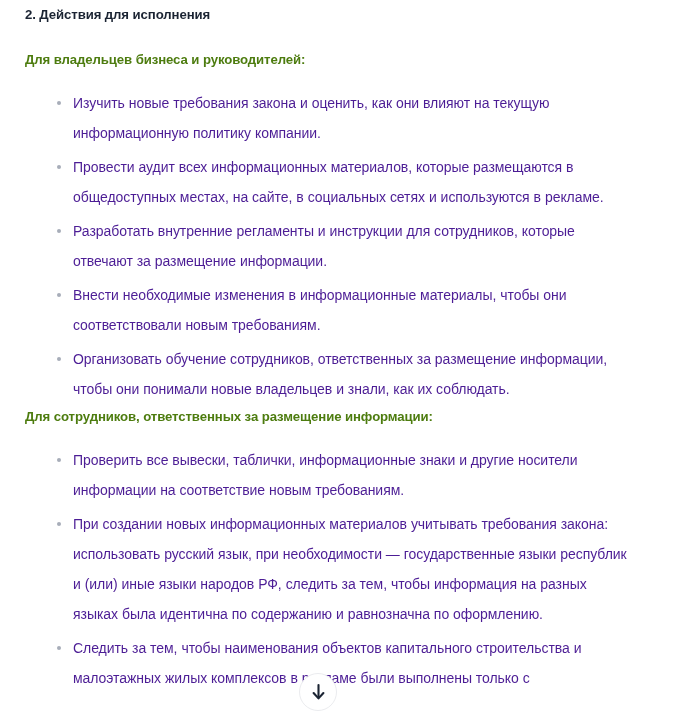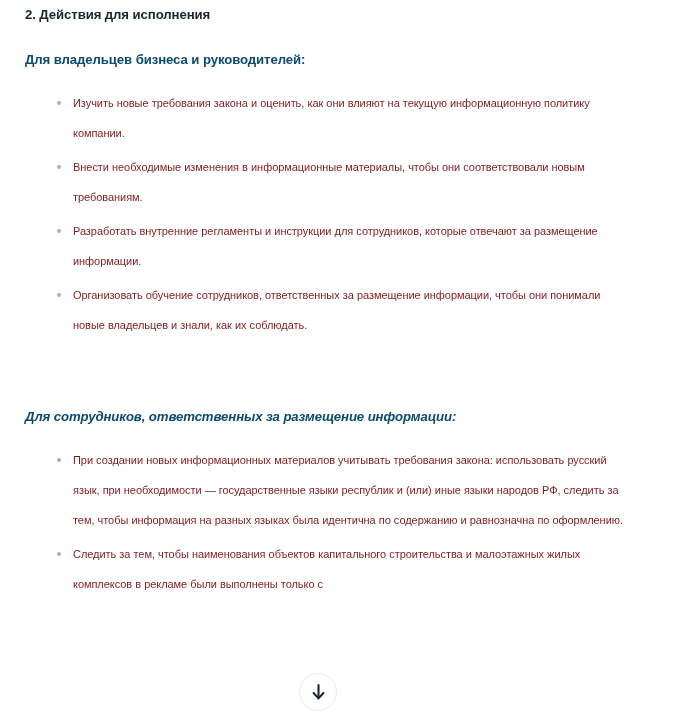--- a/index.html
+++ b/index.html
@@ -39,47 +39,47 @@
     white-space: nowrap;
   }
 
   .sub-heading {
     margin: 0;
     padding: 0;
     position: absolute;
     left: 25px;
     font-size: 13.2px;
     font-weight: bold;
-    color: #0c4a6e;
+    color: #4d7c0f;
     letter-spacing: -0.1px;
     line-height: 18px;
     white-space: nowrap;
   }
   .sub-heading.sh-1 { top: 51px; }
-  .sub-heading.sh-2 { top: 408px; font-style: italic; }
+  .sub-heading.sh-2 { top: 408px; }
 
   
   .bullet-list {
     position: absolute;
     left: 0;
     width: 683px;
     margin: 0;
     padding: 0;
     list-style: none;
   }
   .bullet-list.list-1 { top: 88px; }
   .bullet-list.list-2 { top: 445px; }
 
   .bullet-item {
     position: relative;
     margin: 0 0 4px 0;
     padding: 0 54px 0 73px;
-    font-size: 11px;
+    font-size: 14px;
     line-height: 30px;
-    color: #7f1d1d;
+    color: #4c1d95;
     letter-spacing: -0.05px;
     word-spacing: 0.1px;
   }
 
   .bullet-dot {
     position: absolute;
     left: 57px;
     top: 13px;
     width: 4px;
     height: 4px;
@@ -116,35 +116,43 @@
 
   <h3 class="sub-heading sh-1">Для владельцев бизнеса и руководителей:</h3>
 
   <ul class="bullet-list list-1">
     <li class="bullet-item">
       <span class="bullet-dot"></span>
       <span>Изучить новые требования закона и оценить, как они влияют на текущую информационную политику компании.</span>
     </li>
     <li class="bullet-item">
       <span class="bullet-dot"></span>
-      <span>Внести необходимые изменения в информационные материалы, чтобы они соответствовали новым требованиям.</span>
+      <span>Провести аудит всех информационных материалов, которые размещаются в общедоступных местах, на сайте, в социальных сетях и используются в рекламе.</span>
     </li>
     <li class="bullet-item">
       <span class="bullet-dot"></span>
       <span>Разработать внутренние регламенты и инструкции для сотрудников, которые отвечают за размещение информации.</span>
+    </li>
+    <li class="bullet-item">
+      <span class="bullet-dot"></span>
+      <span>Внести необходимые изменения в информационные материалы, чтобы они соответствовали новым требованиям.</span>
     </li>
     <li class="bullet-item">
       <span class="bullet-dot"></span>
       <span>Организовать обучение сотрудников, ответственных за размещение информации, чтобы они понимали новые владельцев и знали, как их соблюдать.</span>
     </li>
   </ul>
 
   <h3 class="sub-heading sh-2">Для сотрудников, ответственных за размещение информации:</h3>
 
   <ul class="bullet-list list-2">
+    <li class="bullet-item">
+      <span class="bullet-dot"></span>
+      <span>Проверить все вывески, таблички, информационные знаки и другие носители информации на соответствие новым требованиям.</span>
+    </li>
     <li class="bullet-item">
       <span class="bullet-dot"></span>
       <span>При создании новых информационных материалов учитывать требования закона: использовать русский язык, при необходимости — государственные языки республик и (или) иные языки народов РФ, следить за тем, чтобы информация на разных языках была идентична по содержанию и равнозначна по оформлению.</span>
     </li>
     <li class="bullet-item">
       <span class="bullet-dot"></span>
       <span>Следить за тем, чтобы наименования объектов капитального строительства и малоэтажных жилых комплексов в рекламе были выполнены только с</span>
     </li>
   </ul>
 

